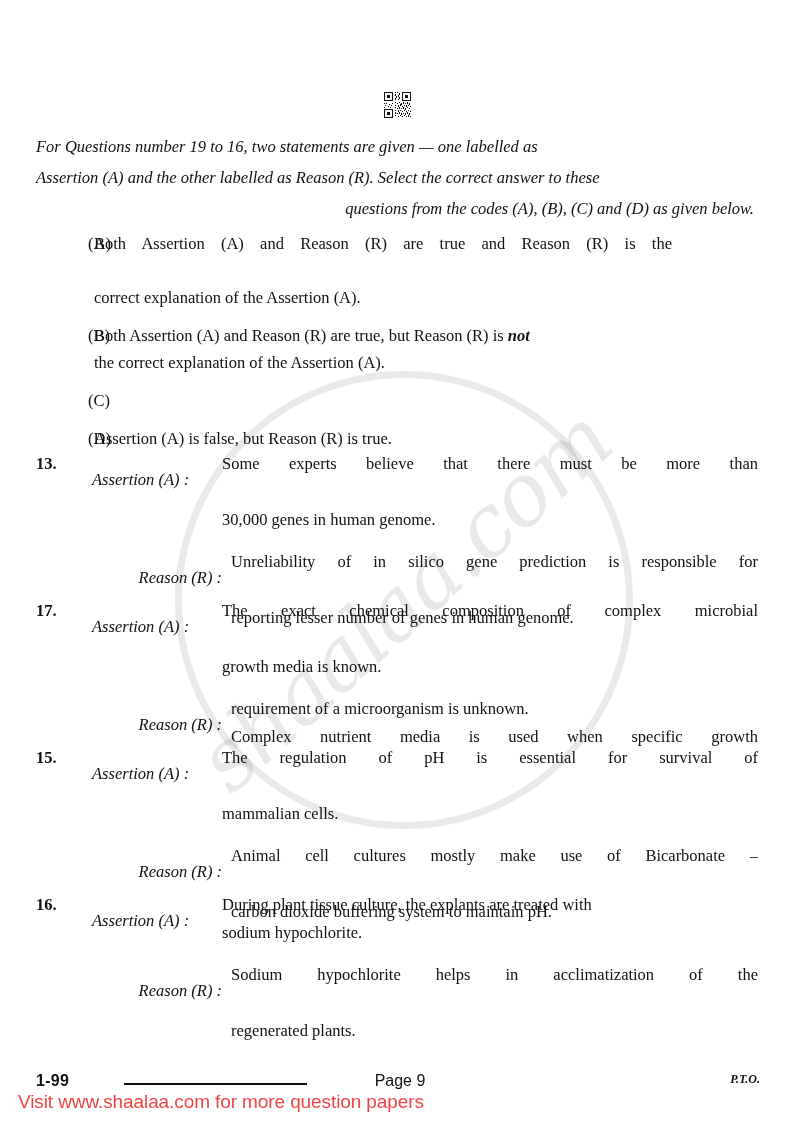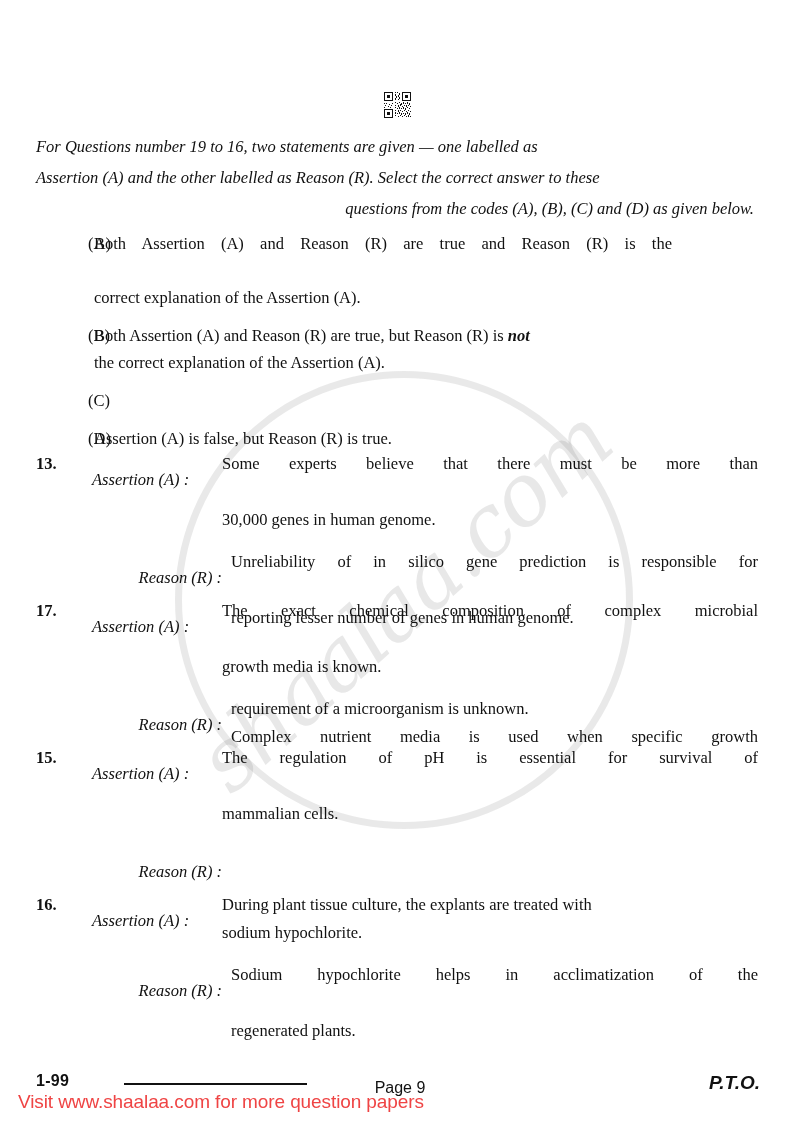--- a/index.html
+++ b/index.html
@@ -198,34 +198,34 @@
     position: absolute;
     left: 124px;
     top: 11px;
     width: 183px;
     height: 2px;
     background: #111111;
   }
   .footer-page {
     position: absolute;
     left: 0;
-    top: 7px;
+    top: 0;
     width: 800px;
     text-align: center;
     font-family: "Liberation Sans", sans-serif;
     font-size: 16px;
   }
   .footer-pto {
     position: absolute;
     right: 40px;
     top: 0;
-    font-family: Liberation Sans, sans-serif;
+    font-family: Liberation Serif, serif;
     font-style: italic;
     font-weight: bold;
-    font-size: 19px;
+    font-size: 12px;
   }
   .site-line {
     position: absolute;
     left: 18px;
     top: 1091px;
     font-family: "Liberation Sans", sans-serif;
     font-size: 19px;
     color: #ef4444;
     letter-spacing: -0.1px;
   }
@@ -407,20 +407,25 @@
         <div class="q-num">15.</div>
         <div class="q-key left">Assertion (A) :</div>
         <div class="q-body">
           <span class="ln just">The regulation of pH is essential for survival of</span>
           <span class="ln">mammalian cells.</span>
         </div>
       </div>
       <div class="qrow">
         <div class="q-num blank"></div>
         <div class="q-key right">Reason (R) :</div>
+        <div class="q-body">
+          <span class="ln just">Animal cell cultures mostly make use of Bicarbonate –</span>
+          <span class="ln">carbon dioxide buffering system to maintain pH.</span>
+
+        </div>
       </div>
     </div>
 
     <div class="qblock" style="top:891px;">
       <div class="qrow">
         <div class="q-num">16.</div>
         <div class="q-key left">Assertion (A) :</div>
         <div class="q-body">
           <span class="ln">During plant tissue culture, the explants are treated with</span>
           <span class="ln">sodium hypochlorite.</span>

